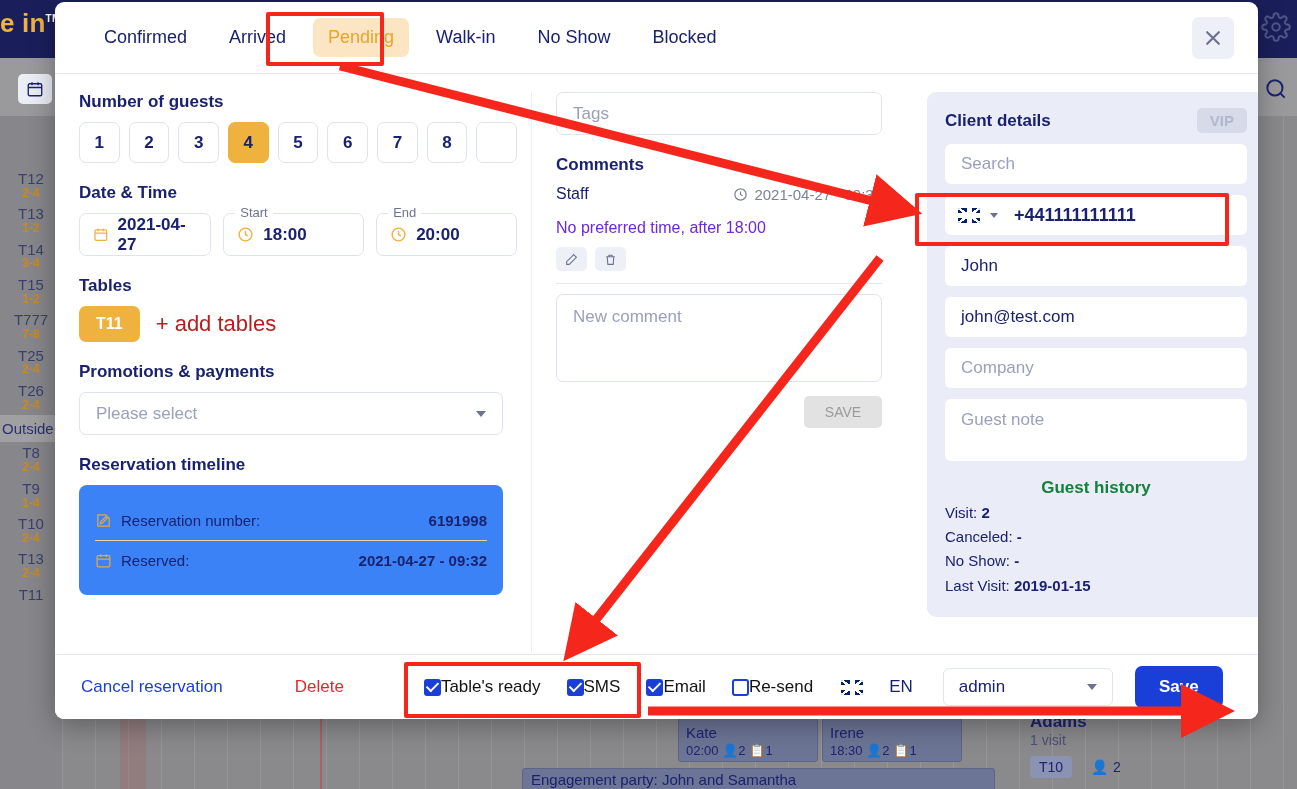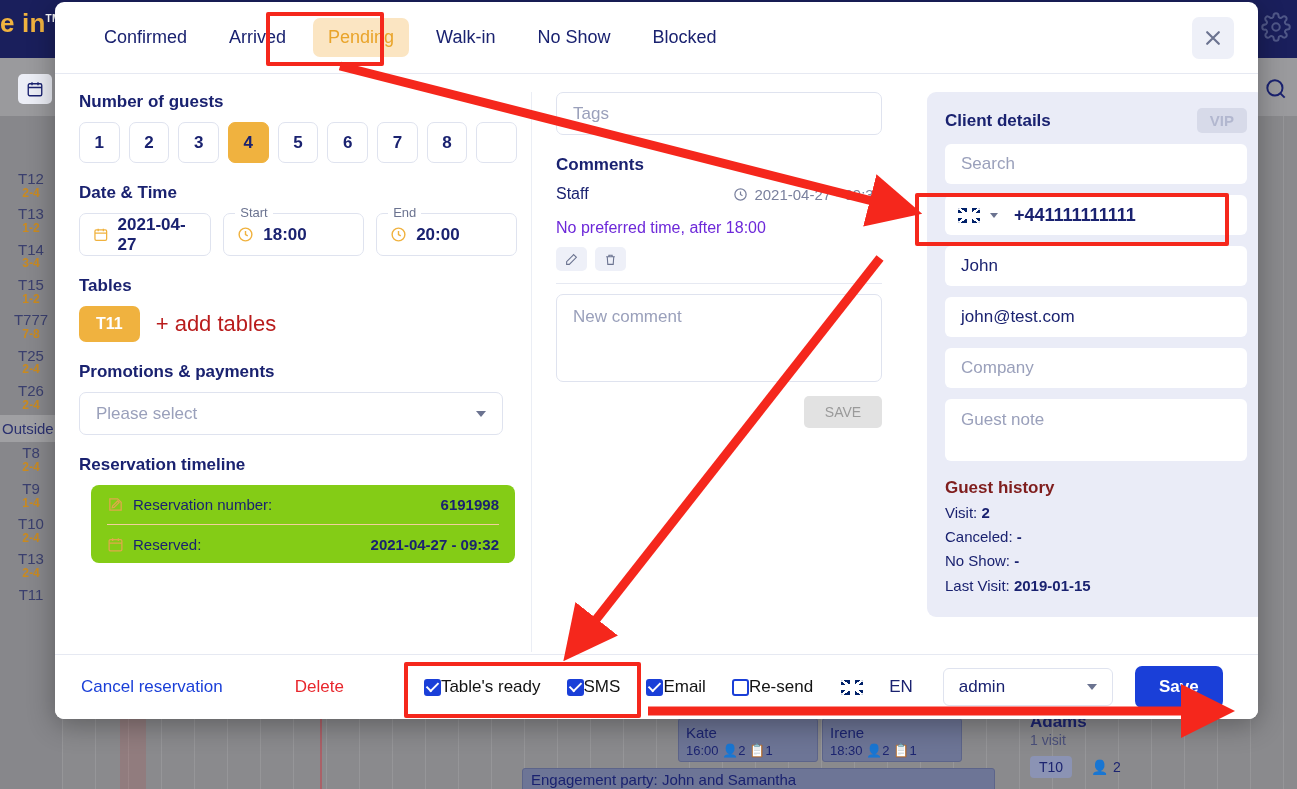--- a/index.html
+++ b/index.html
@@ -146,21 +146,21 @@
   .add-tables { color: #b91c1c; font-size: 22px; cursor: pointer; }
 
   .select-box {
     height: 43px; width: 424px; border: 1px solid #dfe3ef; border-radius: 7px;
     display:flex; align-items:center; justify-content:space-between;
     padding: 0 16px; color: #9aa0bb; font-size: 17px; cursor:pointer; background:#fff;
   }
   .caret { width:0;height:0;border-left:5px solid transparent;border-right:5px solid transparent;border-top:6px solid #6b7390; }
 
   .timeline {
-    width: 424px; background: #84cc16; border-radius: 8px; padding: 0 16px; margin-left: 12px;
+    width: 424px; background: #3b82f6; border-radius: 8px; padding: 16px 16px;
   }
   .tl-row {
     display: flex; align-items: center; height: 39px;
     font-size: 15px; color: #1a2270;
   }
   .tl-row + .tl-row { border-top: 1px solid #f1cf9c; }
   .tl-ico { width: 26px; flex: none; display:flex; align-items:center; }
   .tl-lbl { flex: 1; }
   .tl-val { font-weight: 700; }
 
@@ -224,21 +224,21 @@
       linear-gradient(#fff,#fff) center/5px 100% no-repeat,
       linear-gradient(#C8102E,#C8102E) center/100% 3px no-repeat,
       linear-gradient(#C8102E,#C8102E) center/3px 100% no-repeat;
   }
   .flag-caret { width:0;height:0;border-left:4px solid transparent;border-right:4px solid transparent;border-top:5px solid #6b7390; }
   .cp-phone-val { font-size: 18px; font-weight: 700; color:#1a2270; margin-left:6px; }
   .cp-note {
     height: 62px; background:#fff; border-radius: 6px; margin-top: 11px;
     padding: 11px 16px; font-size: 17px; color:#9aa0bb;
   }
-  .gh-title { font-size: 17px; font-weight:700; color:#7f1d1d; margin-top: 17px; }
+  .gh-title { font-size: 17px; font-weight:700; color:#15803d; margin-top: 17px; text-align: center; }
   .gh-line { font-size: 15px; color:#1a2270; margin-top: 5px; line-height:1.28; }
   .gh-line b { font-weight: 700; }
 
   
   .footer {
     position:absolute; left:0; bottom:0; width:1203px; height: 65px;
     border-top: 1px solid #e6e9f2; background:#fff;
     display:flex; align-items:center; padding: 0 24px;
   }
   .lnk-cancel { color:#1a3fd8; font-size: 17px; cursor:pointer; margin-left: 2px; }
@@ -359,21 +359,21 @@
         </div>
     </div>
 
     <div class="bg-grid"></div>
     <div class="bg-redband"></div>
     <div class="bg-redline"></div>
 
     <div class="bg-card" style="left:678px;top:718px;width:140px;height:44px;">
       <div class="nm">Kate</div>
       <div class="meta">
-        <span>16:00</span>
+        <span>02:00</span>
         <span>👤</span><span>2</span>
         <span>📋</span><span>1</span>
       </div>
     </div>
     <div class="bg-card" style="left:822px;top:718px;width:140px;height:44px;">
       <div class="nm">Irene</div>
       <div class="meta">
         <span>18:30</span>
         <span>👤</span><span>2</span>
         <span>📋</span><span>1</span>

